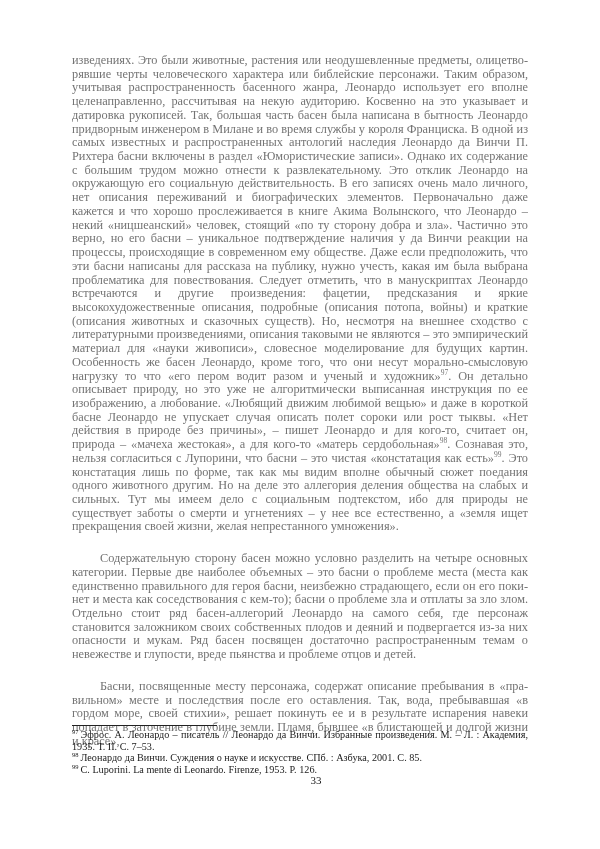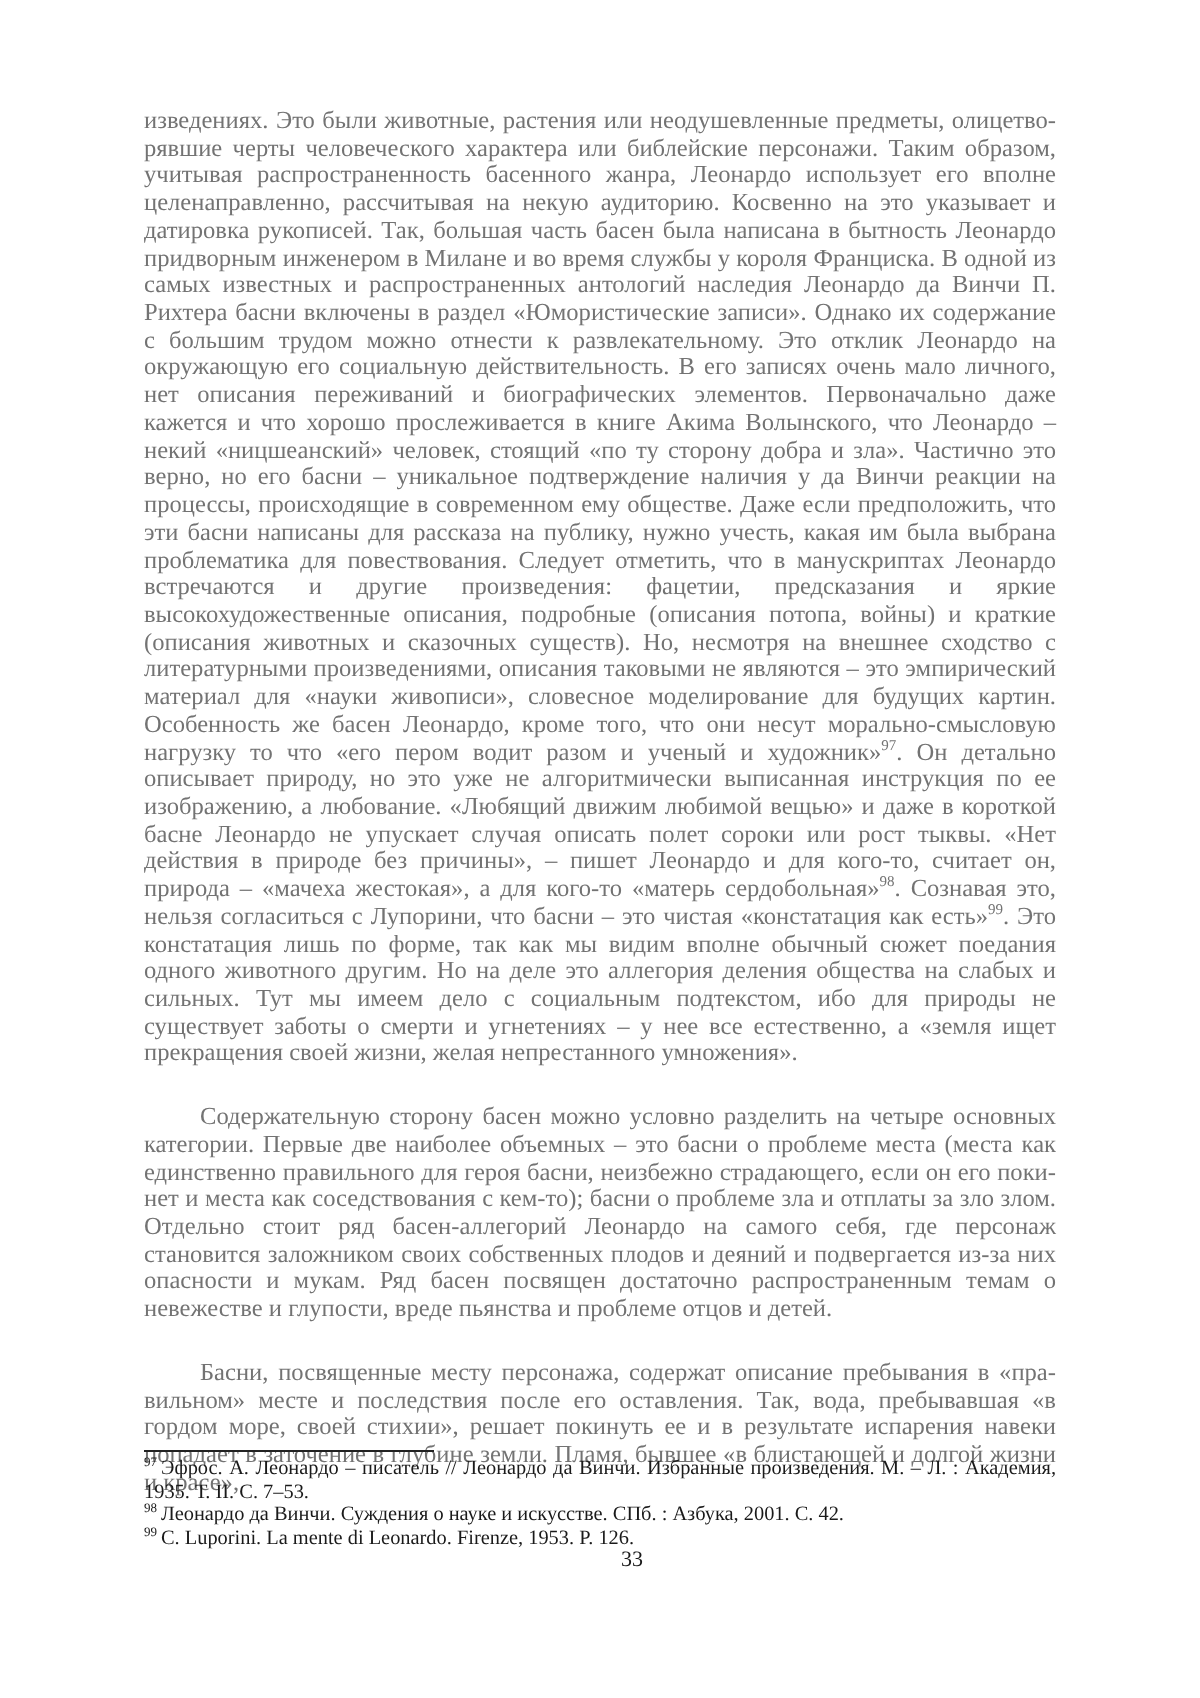--- a/index.html
+++ b/index.html
@@ -42,17 +42,17 @@
     <p><span>изведениях. Это были животные, растения или неодушевленные предметы, олицетво­рявшие черты человеческого характера или библейские персонажи. Таким образом, учитывая распространенность басенного жанра, Леонардо использует его вполне целе­направленно, рассчитывая на некую аудиторию. Косвенно на это указывает и датиров­ка рукописей. Так, большая часть басен была написана в бытность Леонардо придвор­ным инженером в Милане и во время службы у короля Франциска. В одной из самых известных и распространенных антологий наследия Леонардо да Винчи П. Рихтера басни включены в раздел «Юмористические записи». Однако их содержание с боль­шим трудом можно отнести к развлекательному. Это отклик Леонардо на окружающую его социальную действительность. В его записях очень мало личного, нет описания пе­реживаний и биографических элементов. Первоначально даже кажется и что хорошо прослеживается в книге Акима Волынского, что Леонардо – некий «ницшеанский» че­ловек, стоящий «по ту сторону добра и зла». Частично это верно, но его басни – уни­кальное подтверждение наличия у да Винчи реакции на процессы, происходящие в со­временном ему обществе. Даже если предположить, что эти басни написаны для рас­сказа на публику, нужно учесть, какая им была выбрана проблематика для повествова­ния. Следует отметить, что в манускриптах Леонардо встречаются и другие произведе­ния: фацетии, предсказания и яркие высокохудожественные описания, подробные (описания потопа, войны) и краткие (описания животных и сказочных существ). Но, несмотря на внешнее сходство с литературными произведениями, описания таковыми не являются – это эмпирический материал для «науки живописи», словесное моделиро­вание для будущих картин. Особенность же басен Леонардо, кроме того, что они несут морально-смысловую нагрузку то что «его пером водит разом и ученый и художник»</span><sup class="fnref">97</sup><span>. Он детально описывает природу, но это уже не алгоритмически выписанная инструк­ция по ее изображению, а любование. «Любящий движим любимой вещью» и даже в короткой басне Леонардо не упускает случая описать полет сороки или рост тыквы. «Нет действия в природе без причины», – пишет Леонардо и для кого-то, считает он, природа – «мачеха жестокая», а для кого-то «матерь сердобольная»</span><sup class="fnref">98</sup><span>. Сознавая это, нельзя согласиться с Лупорини, что басни – это чистая «констатация как есть»</span><sup class="fnref">99</sup><span>. Это констатация лишь по форме, так как мы видим вполне обычный сюжет поедания одно­го животного другим. Но на деле это аллегория деления общества на слабых и сильных. Тут мы имеем дело с социальным подтекстом, ибо для природы не существует заботы о смерти и угнетениях – у нее все естественно, а «земля ищет прекращения своей жизни, желая непрестанного умножения».</span></p>
     <p class="indent"><span>Содержательную сторону басен можно условно разделить на четыре основных категории. Первые две наиболее объемных – это басни о проблеме места (места как единственно правильного для героя басни, неизбежно страдающего, если он его поки­нет и места как соседствования с кем-то); басни о проблеме зла и отплаты за зло злом. Отдельно стоит ряд басен-аллегорий Леонардо на самого себя, где персонаж становится заложником своих собственных плодов и деяний и подвергается из-за них опасности и мукам. Ряд басен посвящен достаточно распространенным темам о невежестве и глупо­сти, вреде пьянства и проблеме отцов и детей.</span></p>
     <p class="indent"><span>Басни, посвященные месту персонажа, содержат описание пребывания в «пра­вильном» месте и последствия после его оставления. Так, вода, пребывавшая «в гордом море, своей стихии», решает покинуть ее и в результате испарения навеки попадает в заточение в глубине земли. Пламя, бывшее «в блистающей и долгой жизни и красе»,</span></p>
   </div>
 </div>
 
 <div class="fn-rule"></div>
 
 <div class="footnotes">
   <p><sup>97</sup><span>Эфрос. А. Леонардо – писатель // Леонардо да Винчи. Избранные произведения. М. – Л. : Академия, 1935. Т. II. С. 7–53.</span></p>
-  <p><sup>98</sup><span>Леонардо да Винчи. Суждения о науке и искусстве. СПб. : Азбука, 2001. С. 42.</span></p>
+  <p><sup>98</sup><span>Леонардо да Винчи. Суждения о науке и искусстве. СПб. : Азбука, 2001. С. 85.</span></p>
   <p><sup>99</sup><span>C. Luporini. La mente di Leonardo. Firenze, 1953. P. 126.</span></p>
 </div>
 
 <div class="page-number">33</div>
 
 </body></html>

